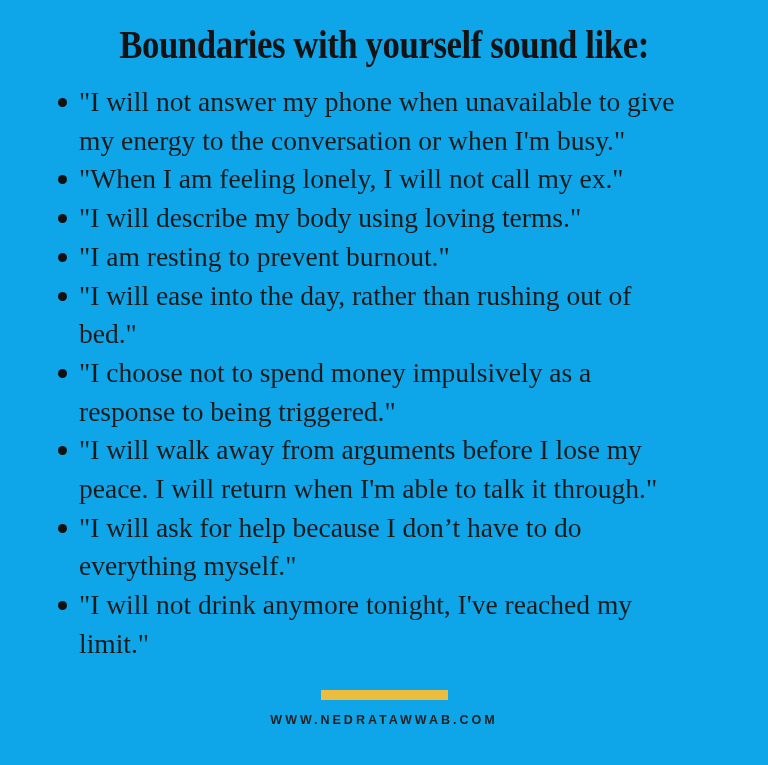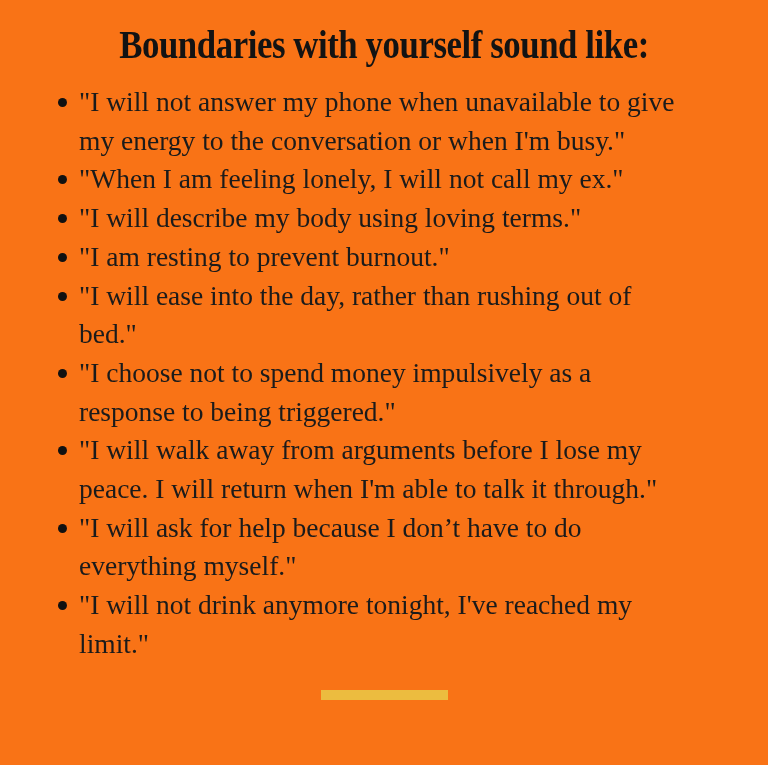--- a/index.html
+++ b/index.html
@@ -1,21 +1,21 @@
 <!DOCTYPE html>
 <html><head>
 <meta charset="utf-8">
 <style>
   * { margin: 0; padding: 0; box-sizing: border-box; }
   html, body { background: #ffffff; }
   .page {
     position: relative;
     width: 768px;
     height: 765px;
-    background: #f97316;
+    background: #0ea5e9;
     overflow: hidden;
     font-family: "Liberation Serif", serif;
   }
   .title {
     margin-top: 21px;
     text-align: center;
     font-size: 40px;
     font-weight: 700;
     color: #131313;
     letter-spacing: -0.5px;
@@ -119,14 +119,15 @@
     </li>
     <li>
       <span class="dot"></span>
       <span class="quote-text">"I will not drink anymore tonight, I've reached my
 limit."</span>
     </li>
   </ul>
 
   <div class="accent-bar" style="background: rgb(236, 188, 63);"></div>
 
+  <div class="site">WWW.NEDRATAWWAB.COM</div>
 
 </div>
 
 </body></html>

